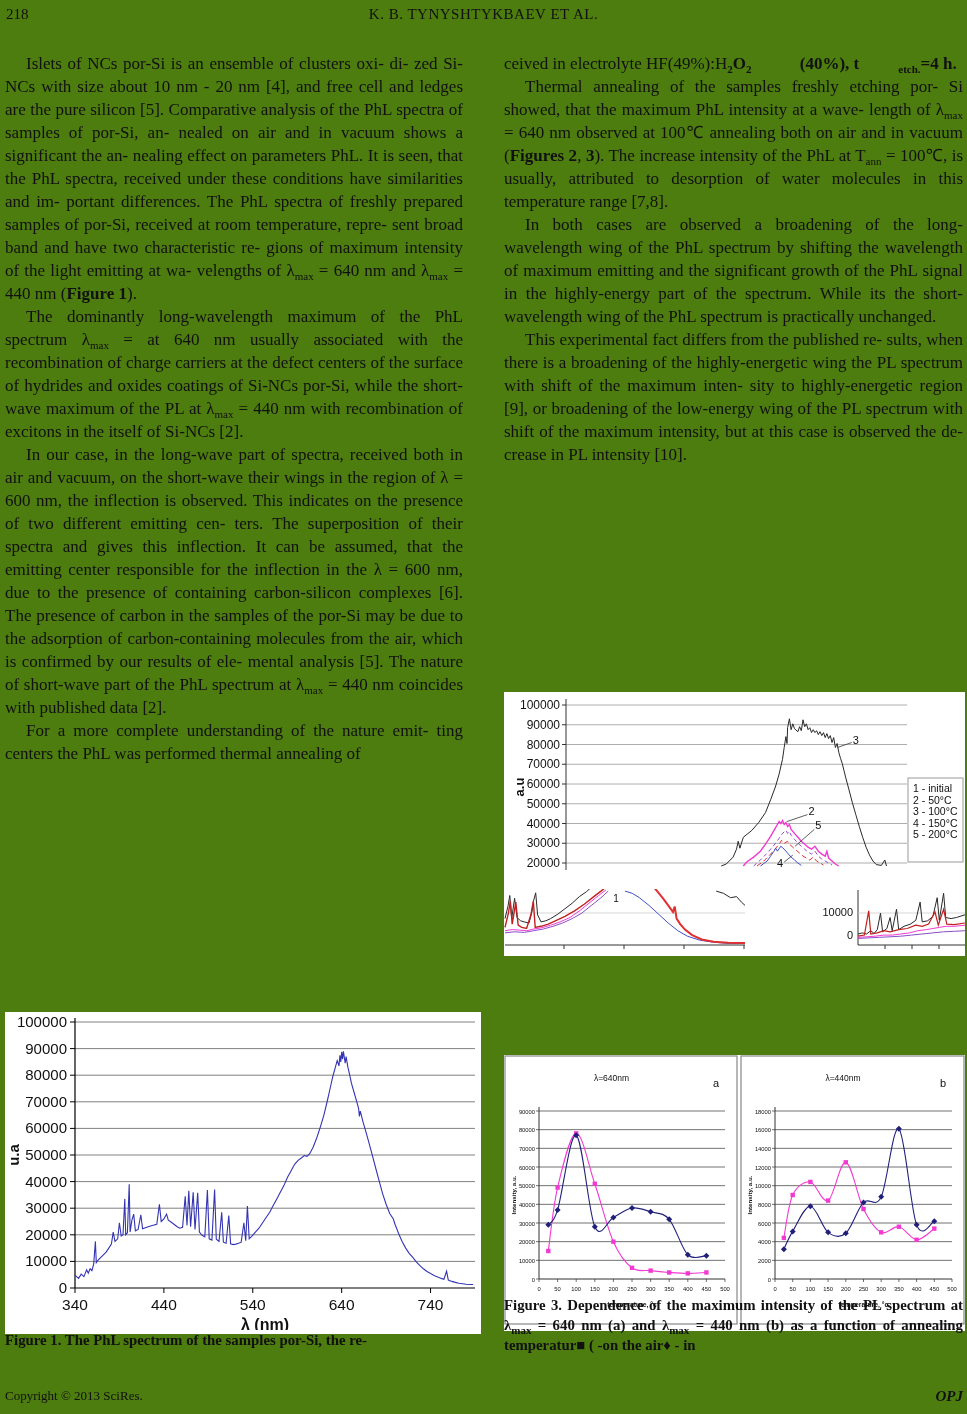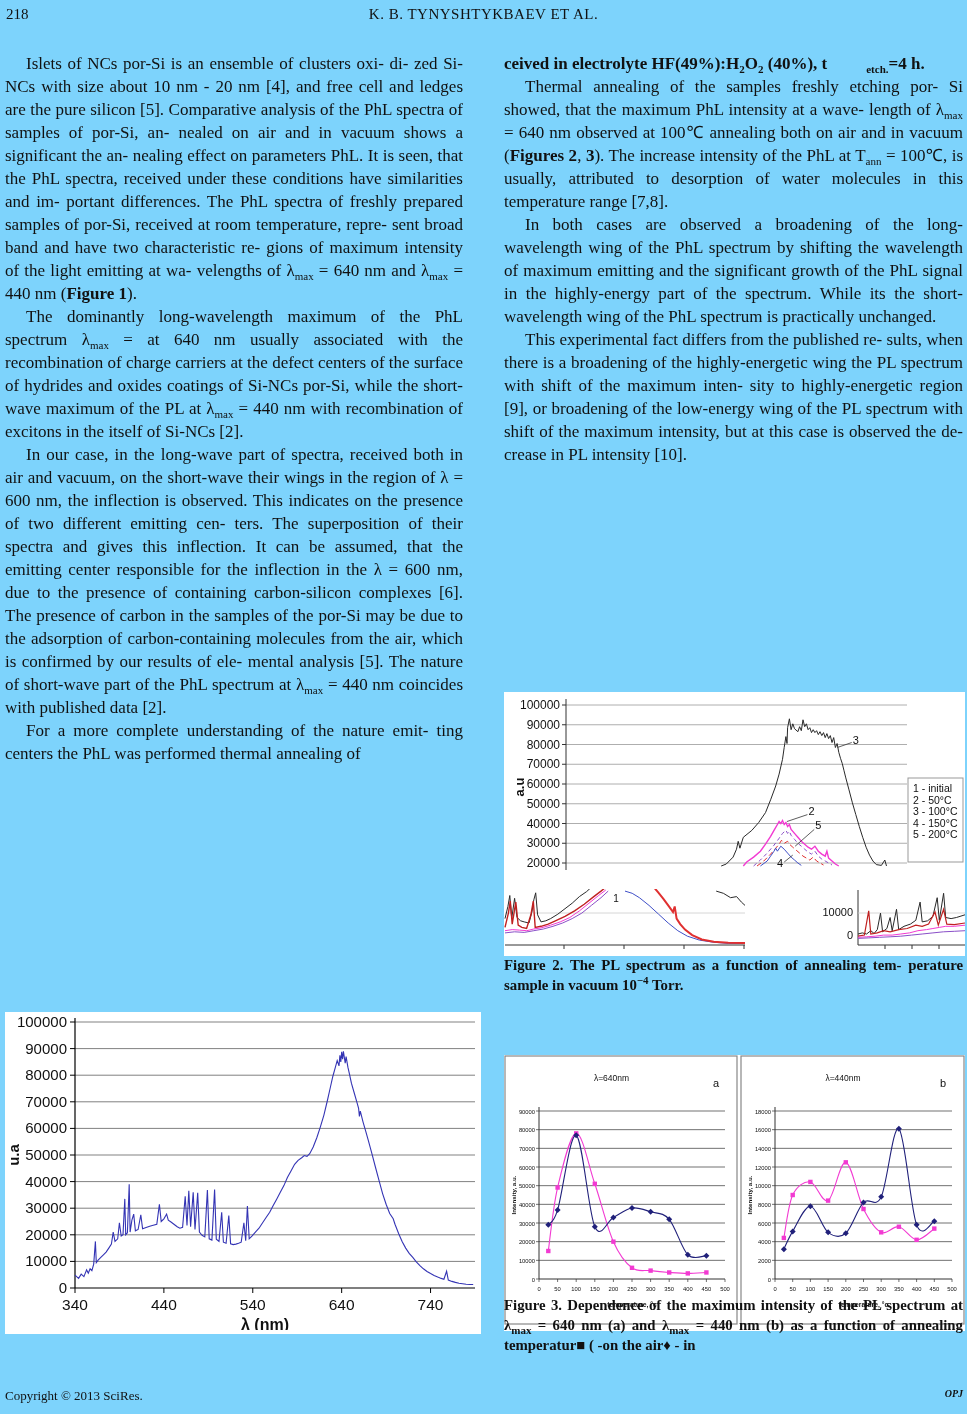--- a/index.html
+++ b/index.html
@@ -1,47 +1,47 @@
 <!DOCTYPE html>
 <html><head>
 <meta charset="utf-8">
 <style>
   html,body{margin:0;padding:0;background:#888;}
-  #page{position:relative;width:967px;height:1414px;background:#7dd3fc;margin:0 auto;
+  #page{position:relative;width:967px;height:1414px;background:#4d7c0f;margin:0 auto;
         font-family:"Liberation Serif",serif;color:#111;overflow:hidden;}
   .hdr-num{position:absolute;left:6px;top:6px;font-size:15px;}
   .hdr-title{position:absolute;left:0;top:6px;width:100%;text-align:center;font-size:15px;letter-spacing:.5px;}
   .col{position:absolute;top:52px;}
   #col-left{left:5px;width:458px;}
   #col-right{left:504px;width:459px;}
   p.body{margin:0;font-size:17px;line-height:23px;text-align:justify;}
   p.body.indent{text-indent:21px;}
   p.body sub, .caption sub{font-size:11px;line-height:0;}
   p.body sup, .caption sup{font-size:11px;line-height:0;}
   .caption{position:absolute;font-weight:bold;font-size:14.8px;line-height:20px;text-align:justify;margin:0;}
   .figblock{position:absolute;background:#fff;}
   .footer-left{position:absolute;left:5px;top:1388px;font-size:13px;}
-  .footer-right{position:absolute;right:4px;top:1388px;font-size:10px;font-weight:bold;font-style:italic;}
+  .footer-right{position:absolute;right:4px;top:1388px;font-size:15px;font-weight:bold;font-style:italic;}
   svg text{font-family:"Liberation Sans",sans-serif;}
 </style>
 </head>
 <body>
 
 <div id="page">
   <div class="hdr-num">218</div>
   <div class="hdr-title"><span>K. B. TYNYSHTYKBAEV  </span><span style="">ET  AL.</span></div>
 
   <div class="col" id="col-left">
       <p class="body indent"><span>Islets of NCs por-Si is an ensemble of clusters oxi- di- zed Si-NCs with size about 10 nm - 20 nm [4], and free cell and ledges are the pure silicon [5]. Comparative analysis of the PhL spectra of samples of por-Si, an- nealed on air and in vacuum shows a significant the an- nealing effect on parameters PhL. It is seen, that the PhL spectra, received under these conditions have similarities and im- portant differences. The PhL spectra of freshly prepared samples of por-Si, received at room temperature, repre- sent broad band and have two characteristic re- gions of maximum intensity of the light emitting at wa- velengths of λ</span><sub>max</sub><span> = 640 nm and λ</span><sub>max</sub><span> = 440 nm (</span><span style="font-weight: bold;">Figure 1</span><span>).</span></p>
       <p class="body indent"><span>The dominantly long-wavelength maximum of the PhL spectrum λ</span><sub>max</sub><span> = at 640 nm usually associated with the recombination of charge carriers at the defect centers of the surface of hydrides and oxides coatings of Si-NCs por-Si, while the short-wave maximum of the PL at λ</span><sub>max</sub><span> = 440 nm with recombination of excitons in the itself of Si-NCs [2].</span></p>
       <p class="body indent"><span>In our case, in the long-wave part of spectra, received both in air and vacuum, on the short-wave their wings in the region of λ = 600 nm, the inflection is observed. This indicates on the presence of two different emitting cen- ters. The superposition of their spectra and gives this inflection. It can be assumed, that the emitting center responsible for the inflection in the λ = 600 nm, due to the presence of containing carbon-silicon complexes [6]. The presence of carbon in the samples of the por-Si may be due to the adsorption of carbon-containing molecules from the air, which is confirmed by our results of ele- mental analysis [5]. The nature of short-wave part of the PhL spectrum at λ</span><sub>max</sub><span> = 440 nm coincides with published data [2].</span></p>
       <p class="body indent"><span>For a more complete understanding of the nature emit- ting centers the PhL was performed thermal annealing of</span></p>
     </div>
   <div class="col" id="col-right">
-      <p class="body"><span style="font-weight: bold;">ceived in electrolyte HF(49%):H</span><sub style="font-weight: bold;">2</sub><span style="font-weight: bold;">O</span><sub style="font-weight: bold;">2</sub><span style="font-weight: bold;"> (40%), t</span><sub style="font-weight: bold; margin-left: 39px;">etch.</sub><span style="font-weight: bold;">=4 h.</span></p>
+      <p class="body"><span style="font-weight: normal;">ceived in electrolyte HF(49%):H</span><sub style="font-weight: bold;">2</sub><span style="font-weight: bold;">O</span><sub style="font-weight: bold;">2</sub><span style="font-weight: bold; margin-left: 44px;"> (40%), t</span><sub style="font-weight: bold; margin-left: 39px;">etch.</sub><span style="font-weight: bold;">=4 h.</span></p>
       <p class="body indent"><span>Thermal annealing of the samples freshly etching por- Si showed, that the maximum PhL intensity at a wave- length of λ</span><sub>max</sub><span> = 640 nm observed at 100℃ annealing both on air and in vacuum (</span><span style="font-weight: bold;">Figures 2</span><span>, </span><span style="font-weight: bold;">3</span><span>). The increase intensity of the PhL at T</span><sub>ann</sub><span> = 100℃, is usually, attributed to desorption of water molecules in this temperature range [7,8].</span></p>
       <p class="body indent"><span>In both cases are observed a broadening of the long- wavelength wing of the PhL spectrum by shifting the wavelength of maximum emitting and the significant growth of the PhL signal in the highly-energy part of the spectrum. While its the short-wavelength wing of the PhL spectrum is practically unchanged.</span></p>
       <p class="body indent"><span>This experimental fact differs from the published re- sults, when there is a broadening of the highly-energetic wing the PL spectrum with shift of the maximum inten- sity to highly-energetic region [9], or broadening of the low-energy wing of the PL spectrum with shift of the maximum intensity, but at this case is observed the de- crease in PL intensity [10].</span></p>
     </div>
 
   <div class="figblock" style="left:5px;top:1012px;">
     <svg id="fig1svg" width="476" height="318">
         <line x1="65" y1="276" x2="70" y2="276" stroke="#000" stroke-width="1"></line>
         <text x="62" y="281" font-size="15" text-anchor="end" fill="#111">0</text>
         <line x1="70" y1="249.4" x2="470" y2="249.4" stroke="#4a4a4a" stroke-width="0.7"></line>
@@ -84,20 +84,21 @@
         <text x="247.77777777777777" y="298" font-size="15.5" text-anchor="middle" fill="#111">540</text>
         <line x1="336.6666666666667" y1="276" x2="336.6666666666667" y2="281" stroke="#000" stroke-width="1"></line>
         <text x="336.6666666666667" y="298" font-size="15.5" text-anchor="middle" fill="#111">640</text>
         <line x1="425.55555555555554" y1="276" x2="425.55555555555554" y2="281" stroke="#000" stroke-width="1"></line>
         <text x="425.55555555555554" y="298" font-size="15.5" text-anchor="middle" fill="#111">740</text>
         <polyline points="70.0,263.2 73.6,266.4 76.2,262.2 78.9,264.6 81.6,257.9 83.3,261.1 85.1,256.8 86.9,258.7 88.7,252.1 90.4,229.4 91.3,250.7 93.1,248.1 95.8,245.4 98.4,242.8 101.1,240.1 103.8,236.1 106.4,232.1 108.2,220.1 110.0,229.4 112.7,226.8 114.4,210.8 116.2,224.1 118.0,222.8 119.8,186.9 120.7,222.8 122.4,220.7 124.2,172.3 125.1,220.1 126.9,208.2 128.7,202.1 130.4,218.8 133.1,217.5 135.8,202.8 137.6,216.7 141.1,215.4 144.7,214.3 148.2,213.2 151.8,212.2 154.4,192.2 156.2,209.5 158.9,206.8 161.6,202.1 163.3,208.2 166.0,210.0 169.6,212.7 172.2,214.8 174.9,216.2 177.6,215.4 180.2,184.2 182.0,213.5 183.8,178.9 185.6,214.8 188.2,180.2 190.0,217.5 192.7,180.8 194.4,220.1 197.1,223.3 199.8,224.9 202.4,178.1 204.2,226.8 206.9,228.1 209.6,177.6 211.3,227.3 214.0,229.4 216.7,200.2 218.4,230.2 221.1,231.3 223.8,203.6 225.6,231.8 228.2,232.6 230.9,232.1 233.6,231.3 236.2,230.2 238.9,210.8 240.7,228.7 242.4,194.1 244.2,226.8 246.9,224.1 250.4,220.1 254.0,216.2 257.6,210.8 261.1,205.5 264.7,200.2 268.2,193.5 271.8,186.9 275.3,180.2 278.9,173.6 282.4,165.6 286.0,159.0 289.6,152.3 293.1,148.3 296.7,145.7 299.3,143.5 302.0,144.3 304.7,141.7 308.2,135.0 311.8,125.7 315.3,115.1 318.9,103.1 322.4,88.5 325.1,76.5 327.8,64.5 330.4,55.2 332.2,48.6 334.0,53.9 334.9,43.3 335.8,49.9 336.7,39.8 337.6,47.2 338.4,39.3 340.2,51.2 341.1,44.6 342.9,55.2 344.7,63.2 346.4,71.2 349.1,80.5 351.8,89.8 353.6,96.4 354.4,104.4 355.3,99.1 358.0,109.8 360.7,119.1 363.3,128.4 366.9,141.7 370.4,155.0 374.0,168.3 377.6,181.6 381.1,192.2 384.7,201.5 388.2,206.8 390.0,212.2 393.6,221.5 397.1,229.4 400.7,236.1 404.2,241.4 407.8,245.4 411.3,249.9 414.9,253.7 418.4,256.8 422.0,259.5 425.6,261.6 429.1,263.5 432.7,265.1 436.2,266.4 438.9,267.2 441.6,259.2 443.3,268.0 446.9,269.4 450.4,270.4 454.0,271.2 457.6,271.7 461.1,272.3 464.7,272.5 468.2,272.5" fill="none" stroke="#3434b4" stroke-width="1.1"></polyline>
         <text x="260" y="318" font-size="16" text-anchor="middle" fill="#111" font-weight="bold">λ (nm)</text>
         <text x="14" y="143" font-size="15" text-anchor="middle" fill="#111" font-weight="bold" transform="rotate(-90 14 143)">u.a</text>
       </svg>
   </div>
+  <p class="caption" style="left:5px;top:1330px;width:458px;"><span style="font-weight: bold;">Figure 1. The PhL spectrum of the samples por-Si, the re-</span></p>
 
   <div class="figblock" style="left:504px;top:692px;">
     <svg id="fig2svg" width="461" height="190">
         <defs>
           <clipPath id="f2clip">
             <rect x="62" y="0" width="341" height="178"></rect>
           </clipPath>
         </defs>
         <line x1="62" y1="13" x2="403" y2="13" stroke="#999" stroke-width="0.8"></line>
         <line x1="58" y1="13" x2="62" y2="13" stroke="#333" stroke-width="1"></line>
@@ -175,21 +176,20 @@
         <line x1="408" y1="57" x2="408" y2="61" stroke="#333" stroke-width="1"></line>
         <line x1="435" y1="57" x2="435" y2="61" stroke="#333" stroke-width="1"></line>
         <text x="349" y="28" font-size="11" text-anchor="end" fill="#111">10000</text>
         <text x="349" y="51" font-size="11" text-anchor="end" fill="#111">0</text>
         <polyline points="354.0,46.0 358.3,44.9 362.6,46.0 366.8,42.7 370.1,45.5 373.3,41.6 376.5,25.1 378.6,43.8 382.9,40.5 386.1,29.5 388.2,42.7 392.5,21.3 394.7,41.6 400.0,38.3 406.4,36.1 411.8,32.3 416.1,14.1 418.2,33.9 423.6,32.8 428.9,28.4 433.2,9.7 435.3,32.3 439.6,5.3 441.7,29.5 447.1,30.6 452.4,29.5 461.0,26.8" fill="none" stroke="#2a2a2a" stroke-width="1" clip-path="url(#stclip)"></polyline>
         <polyline points="354.0,48.2 360.4,47.1 364.7,22.9 366.8,46.0 373.3,44.9 379.7,42.7 386.1,43.8 394.7,41.6 403.2,40.5 411.8,37.2 418.2,38.3 424.6,36.1 431.0,24.0 434.3,37.2 439.6,21.3 442.8,36.1 450.3,36.6 461.0,35.0" fill="none" stroke="#c02020" stroke-width="1.2" clip-path="url(#stclip)"></polyline>
         <polyline points="354.0,49.3 362.6,48.8 371.1,48.2 379.7,47.1 388.2,47.1 396.8,46.0 405.4,44.9 413.9,42.7 422.5,41.6 428.9,40.5 435.3,39.4 441.7,38.3 450.3,38.3 461.0,37.2" fill="none" stroke="#f23ad2" stroke-width="1" clip-path="url(#stclip)"></polyline>
         <polyline points="354.0,50.4 364.7,49.9 375.4,49.3 386.1,48.8 396.8,48.2 407.5,47.1 418.2,46.0 428.9,44.9 439.6,43.8 450.3,43.3 461.0,42.7" fill="none" stroke="#8a4fc8" stroke-width="1" clip-path="url(#stclip)"></polyline>
       </svg>
   </div>
-  <p class="caption" style="left:504px;top:955px;width:459px;"><span style="font-weight: bold;">Figure 2. The PL spectrum as a function of annealing tem- perature sample in vacuum 10</span><sup style="font-weight: bold;">−4</sup><span style="font-weight: bold;"> Torr.</span></p>
 
   <div class="figblock" style="left:504px;top:1055px;">
     <svg id="fig3svg" width="461" height="272">
         <rect x="1" y="1" width="232" height="268" fill="#fff" stroke="#888" stroke-width="1.2"></rect>
         <text x="107.5" y="26" font-size="8.5" text-anchor="middle" fill="#111">λ=640nm</text>
         <text x="212" y="32" font-size="11" text-anchor="middle" fill="#111">a</text>
         <line x1="35" y1="56" x2="221" y2="56" stroke="#333" stroke-width="0.7"></line>
         <line x1="32" y1="56" x2="35" y2="56" stroke="#333" stroke-width="0.7"></line>
         <text x="31" y="58.5" font-size="5.8" text-anchor="end" fill="#111">90000</text>
         <line x1="35" y1="74.66666666666669" x2="221" y2="74.66666666666669" stroke="#333" stroke-width="0.7"></line>

